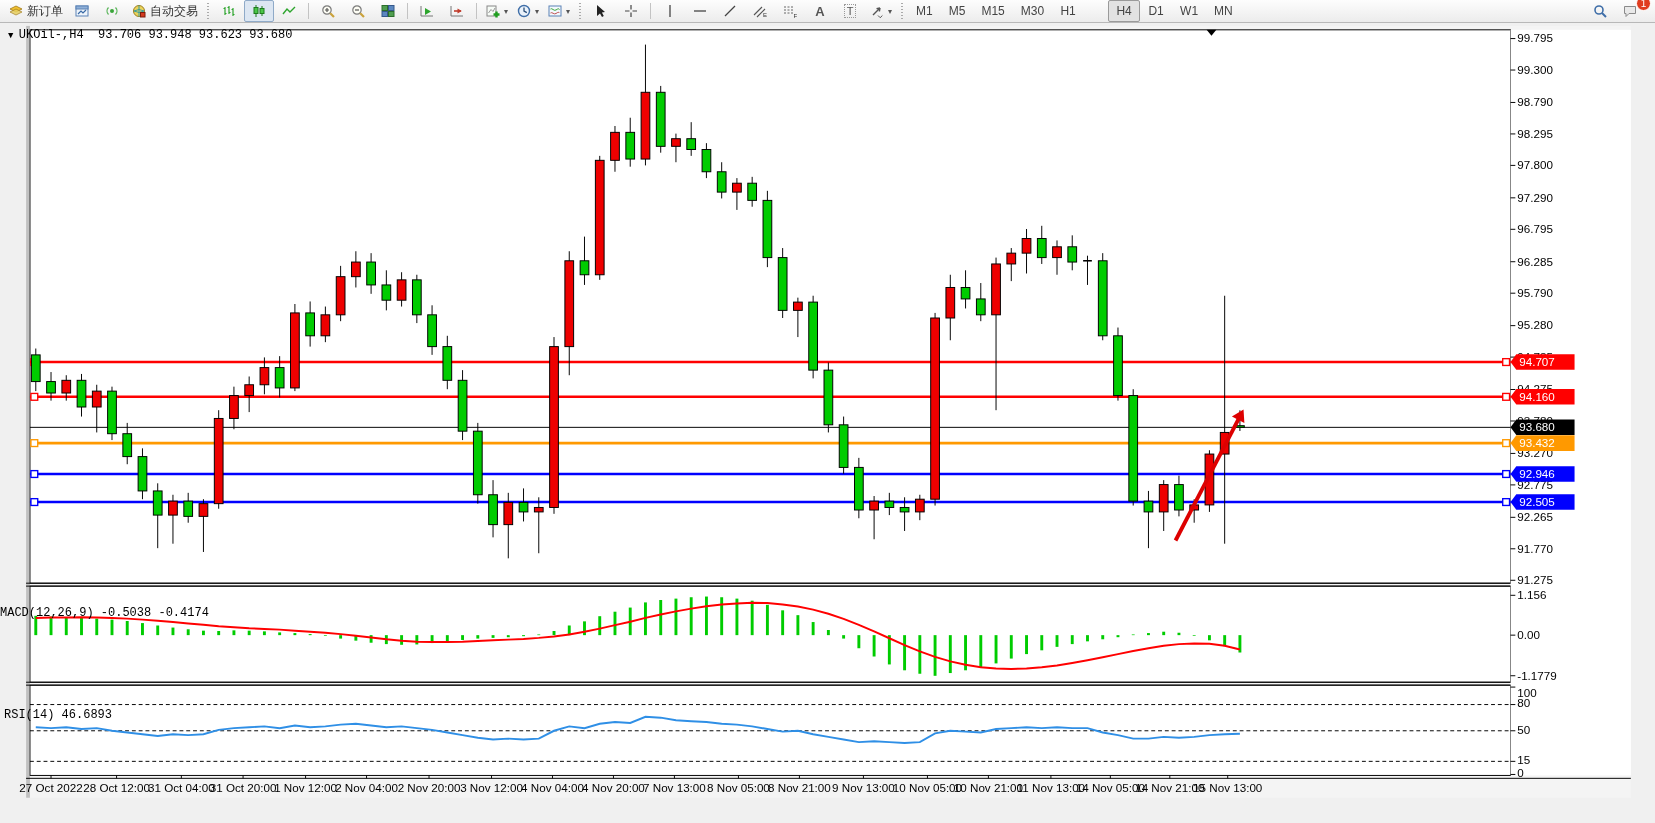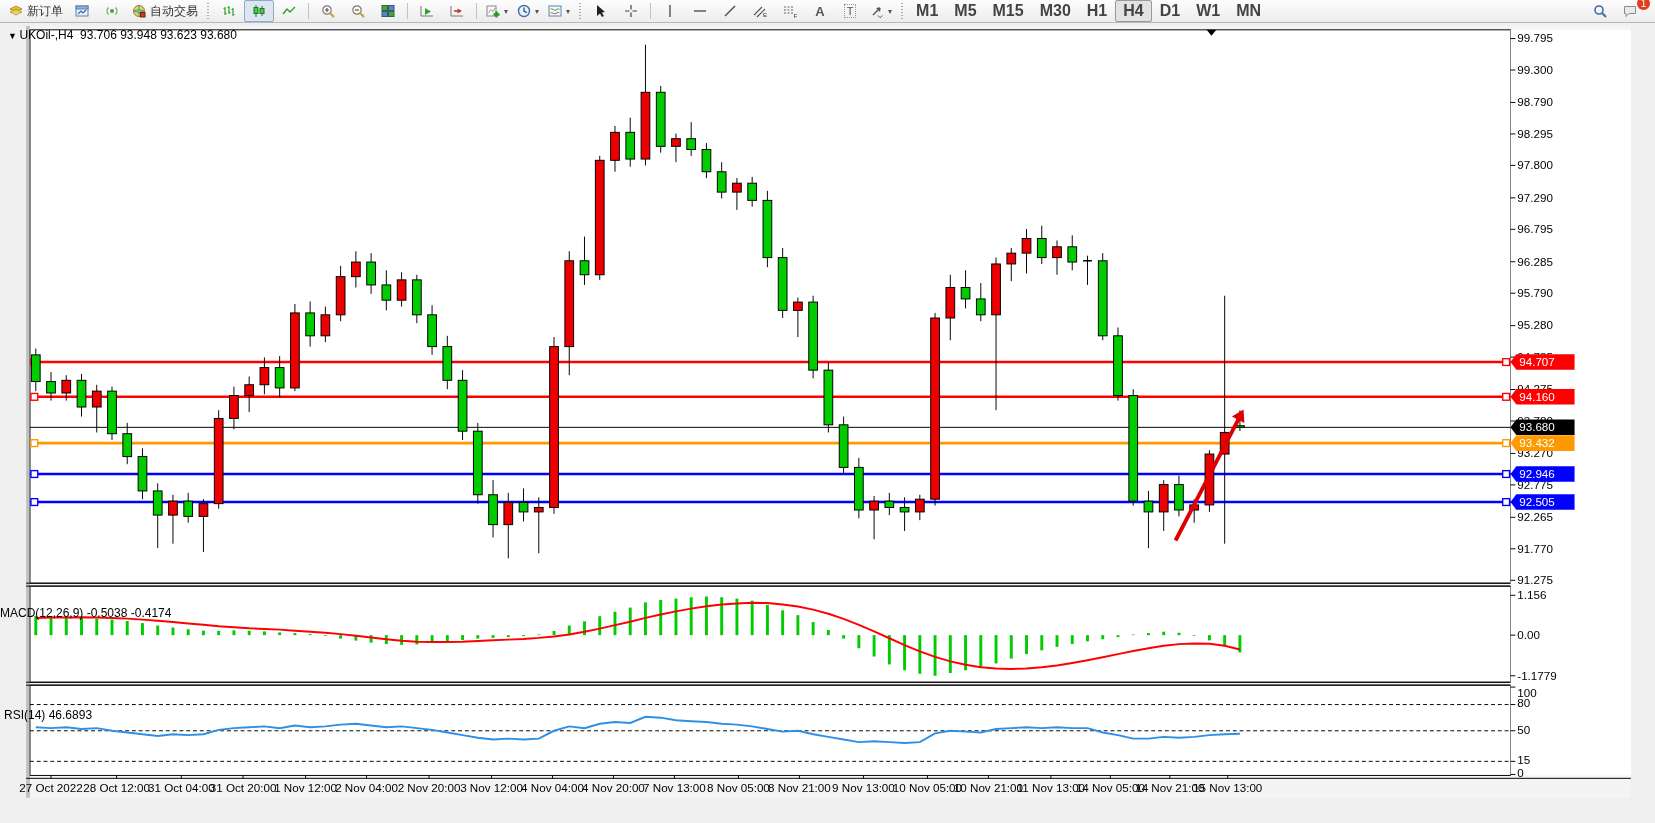--- a/index.html
+++ b/index.html
@@ -8,31 +8,31 @@
   #toolbar{position:absolute;left:0;top:0;width:1655px;height:23px;
     background:linear-gradient(#fdfdfd,#ececec);border-bottom:1px solid #b8b8b8;
     display:flex;align-items:center;padding:0 4px;box-sizing:border-box;font-size:12px;color:#333;}
   .tbtn{height:20px;min-width:22px;display:flex;align-items:center;justify-content:center;
     padding:0 3px;border:1px solid transparent;border-radius:2px;gap:3px;cursor:default;}
   .tbtn.active{border:1px solid #8faac8;background:#dce6f2;}
   .tsep{width:1px;height:16px;background:#c3c3c3;margin:0 4px;}
   .dotsep{width:6px;height:16px;margin:0 3px;
     background:repeating-linear-gradient(to bottom,#aaa 0 1px,transparent 1px 3px);
     background-size:2px 100%;background-repeat:repeat-y;background-position:2px 0;}
-  .tflabel{font-size:16px;color:#444;padding:0 4px;font-weight:bold;}
+  .tflabel{font-size:12px;color:#444;padding:0 4px;}
   .tbtn.tf{min-width:24px;}
-  .tbtn.tf.active{border:1px solid #9a9a9a;background:#e2e2e2;}
+  .tbtn.tf.active{border:1px solid #9a9a9a;background:#e2e2e2;margin-left:24px;}
   .caret{font-size:8px;color:#555;}
   .spacer{flex:1;}
   .badge{position:absolute;top:-5px;right:-7px;background:#e03c1e;color:#fff;border-radius:8px;
     min-width:13px;height:13px;font-size:10px;display:flex;align-items:center;justify-content:center;
     border:1px solid #fff;}
   .icon16{width:16px;height:16px;display:block;}
   
-  .ovl{position:absolute;font-size:12px;color:#000;white-space:pre;}
+  .ovl{position:absolute;font-size:12px;color:#000;white-space:pre;font-family:Liberation Mono, monospace;}
   #chart-title{left:8px;top:28px;}
   #macd-label{left:0;top:606px;}
   #rsi-label{left:4px;top:708px;}
   svg text{font-family:"Liberation Sans",sans-serif;}
 </style>
 </head>
 <body>
 
 <div id="app">
 

